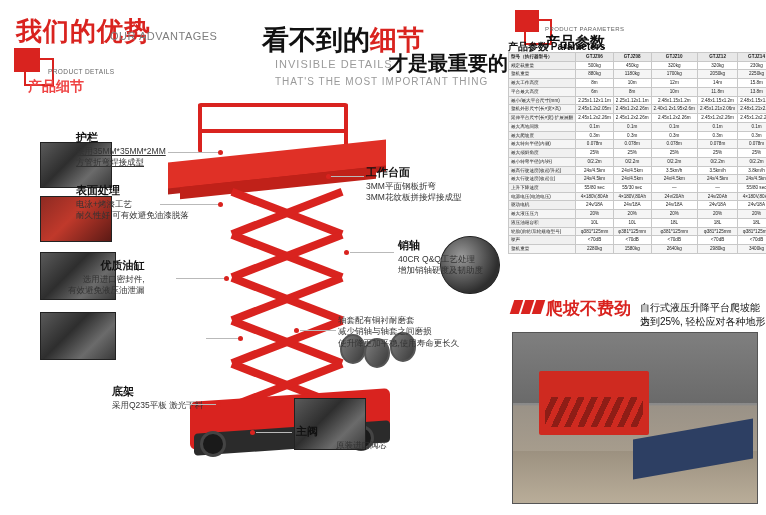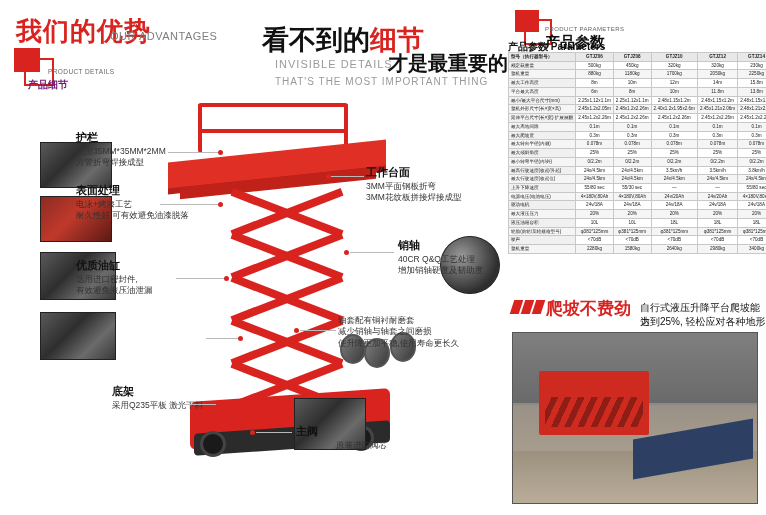--- a/index.html
+++ b/index.html
@@ -31,21 +31,21 @@
   .hdr-detail-mark:after{
     content:""; position:absolute; left:10px; top:10px;
     width:26px; height:24px; border:2px solid #d9231f; background:transparent;
   }
   .hdr-detail-en {
     position:absolute; left:48px; top:68px;
     font-size:6.5px; color:#666; letter-spacing:0.4px;
   }
   .hdr-detail-cn {
     position:absolute; left:28px; top:78px;
-    font-size:10px; font-weight:bold; color:#701a75;
+    font-size:14px; font-weight:bold; color:#ef4444;
   }
 
   
   .mid-title {
     position:absolute; left:262px; top:22px;
     font-size:27px; font-weight:bold; color:#111;
   }
   .mid-title .hl { color:#d9231f; }
   .mid-sub-en {
     position:absolute; left:275px; top:58px;
@@ -300,35 +300,35 @@
     <div class="bush b1"></div>
     <div class="bush b2"></div>
     <div class="bush b3"></div>
   </div>
   <div class="thumb t-valve">
       <div class="sheen"></div>
     </div>
 
   <div class="cl" style="left:76px; top:130px;">
     <span class="t">护栏</span>
-    <span class="s" style="white-space:pre-line;">采用35MM*35MM*2MM
+    <span class="s" style="white-space:pre-line;text-decoration:underline;">采用35MM*35MM*2MM
 方管折弯焊接成型</span>
   </div>
   <div class="leader" style="left:168px; top:152px; width:52px;"></div>
   <div class="dot" style="left:218px; top:150px;"></div>
 
   <div class="cl" style="left:76px; top:183px;">
     <span class="t">表面处理</span>
     <span class="s" style="white-space:pre-line;">电泳+烤漆工艺
 耐久性好 可有效避免油漆脱落</span>
   </div>
   <div class="leader" style="left:160px; top:204px; width:60px;"></div>
   <div class="dot" style="left:218px; top:202px;"></div>
 
-  <div class="cl" style="left:76px; top:258px;">
+  <div class="cl" style="left:68px; top:258px;text-align:right;">
     <span class="t">优质油缸</span>
     <span class="s" style="white-space:pre-line;">选用进口密封件,
 有效避免液压油泄漏</span>
   </div>
   <div class="leader" style="left:176px; top:278px; width:50px;"></div>
   <div class="dot" style="left:224px; top:276px;"></div>
 
   <div class="leader" style="left:206px; top:338px; width:34px;"></div>
   <div class="dot" style="left:238px; top:336px;"></div>
 

